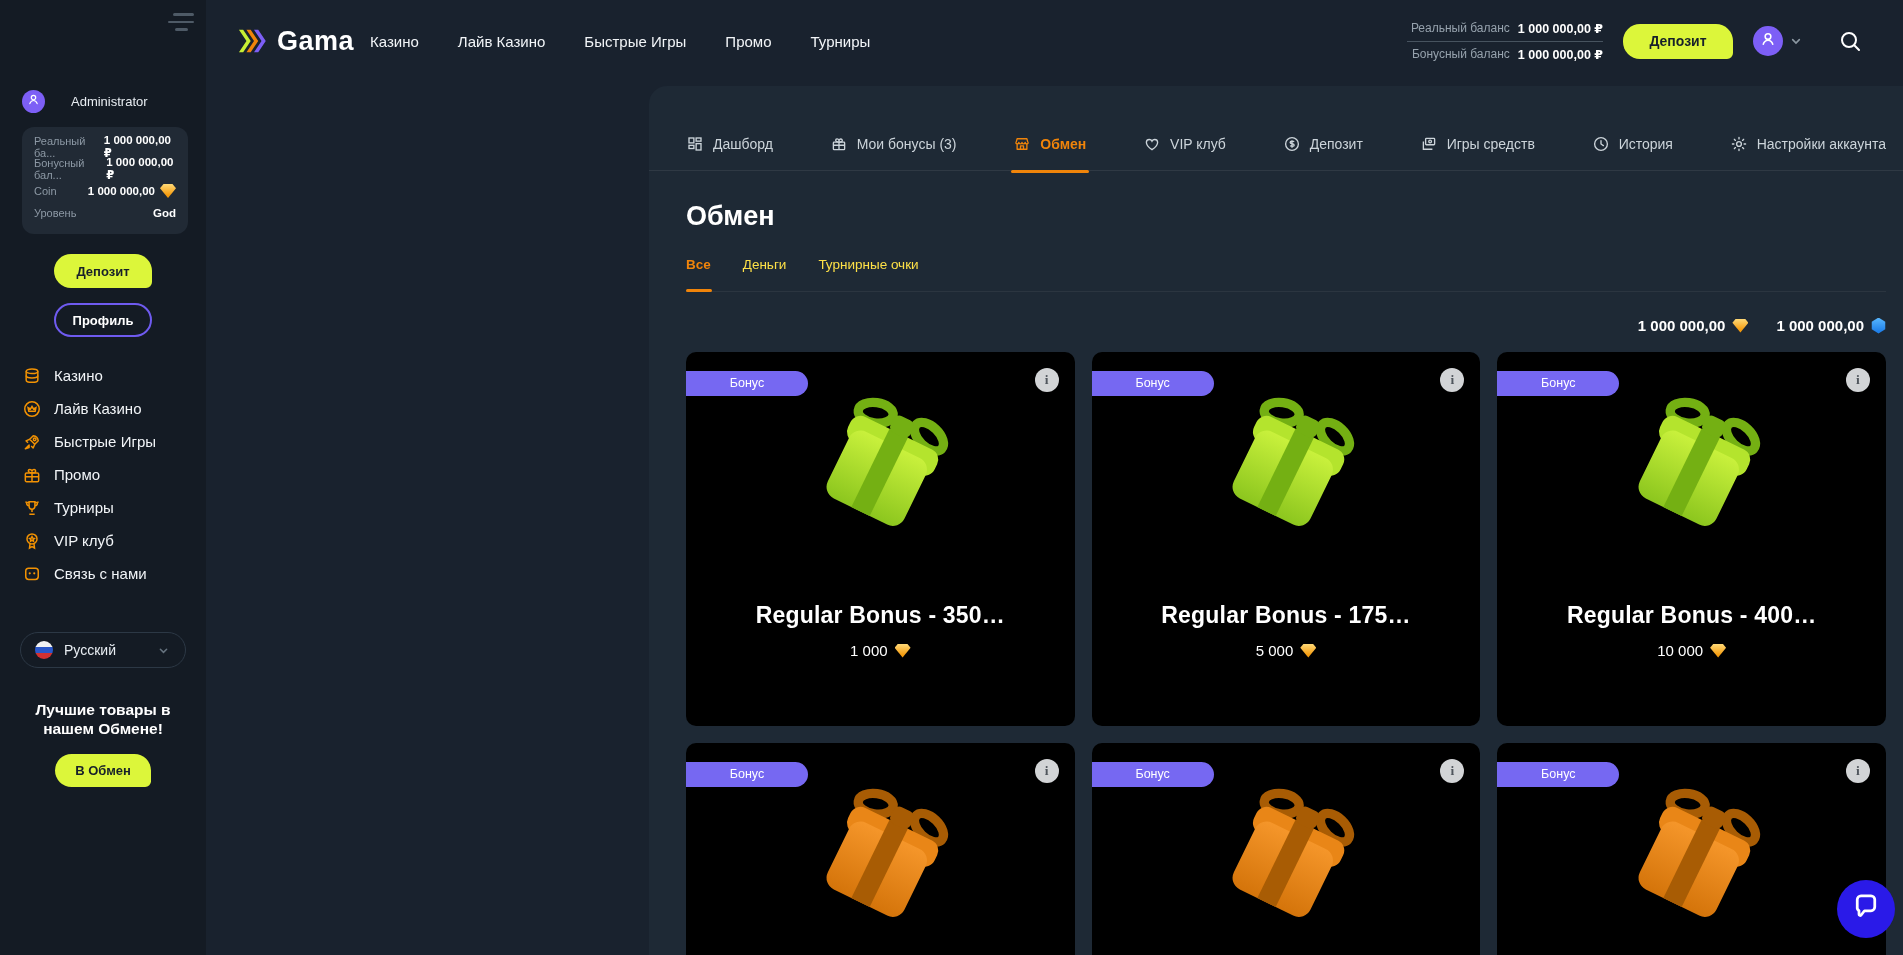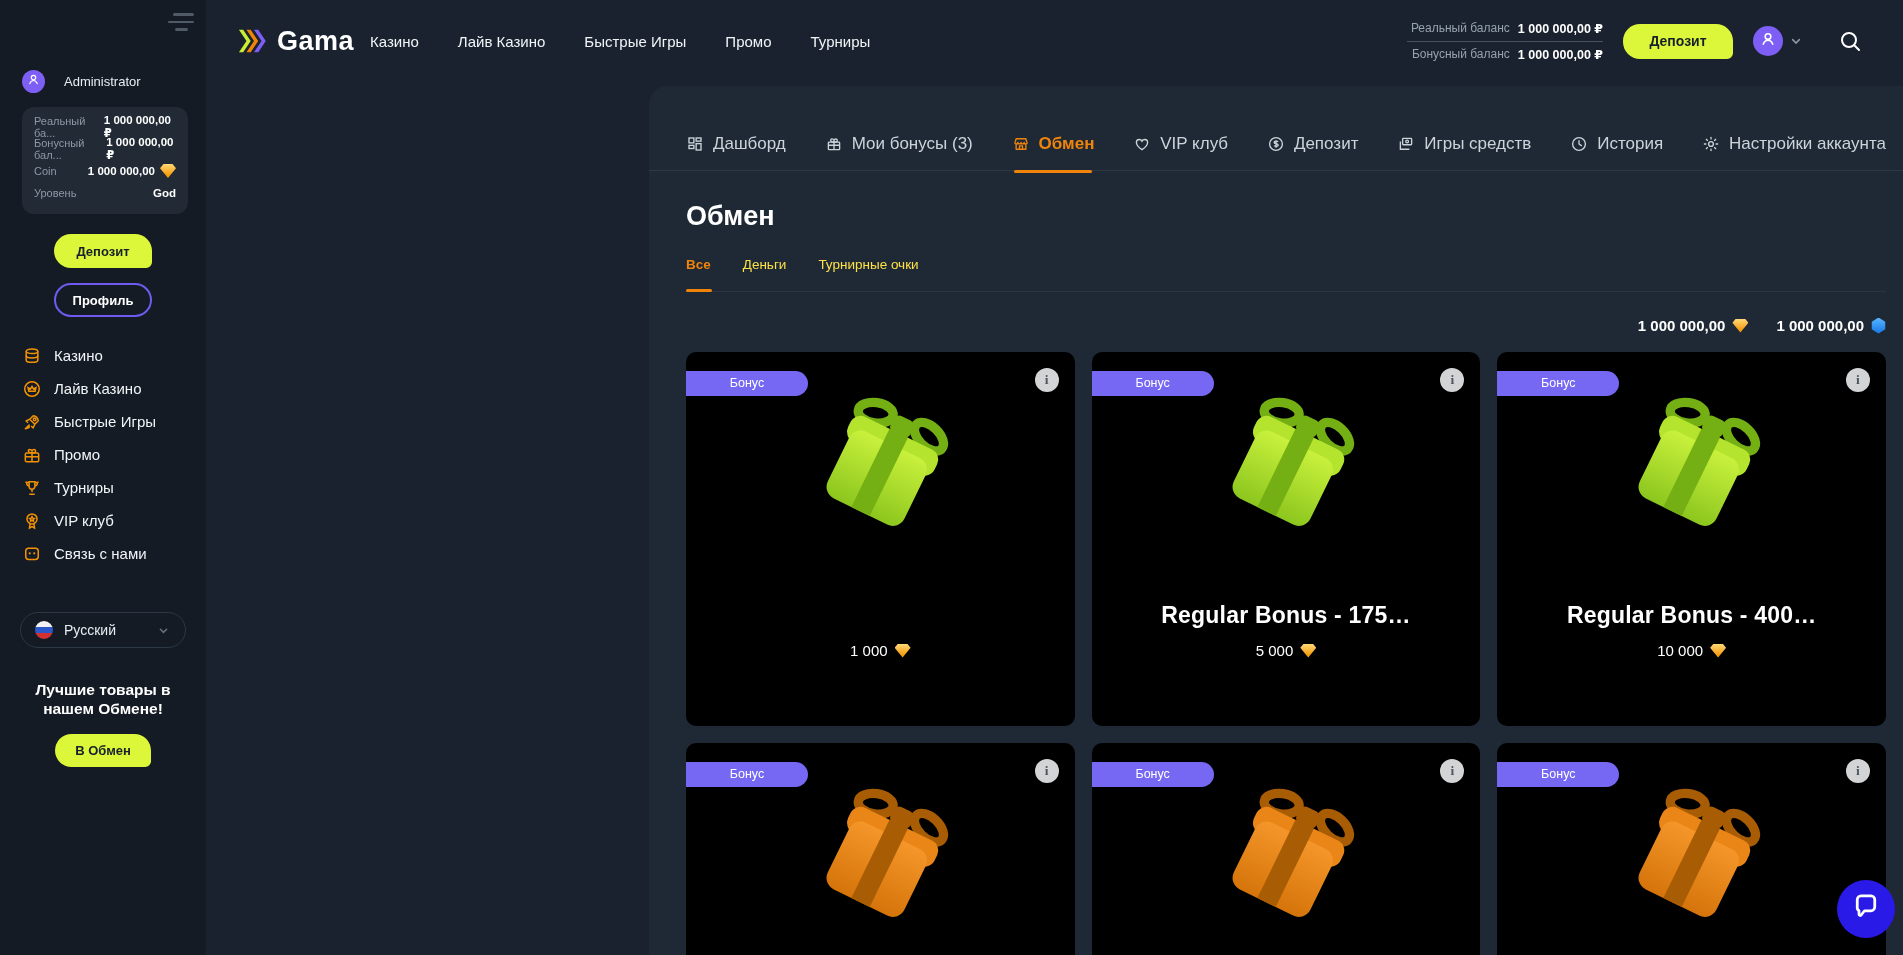--- a/index.html
+++ b/index.html
@@ -9,21 +9,21 @@
     font-family:"Liberation Sans","DejaVu Sans",sans-serif;
     position:relative;
   }
   
   .sidebar { position:fixed; left:0; top:0; width:206px; height:100%; background:#141b24; z-index:20; }
   .burger { position:absolute; top:13px; right:12px; width:26px; cursor:pointer; }
   .burger span { display:block; height:2.5px; border-radius:2px; background:#4e5a66; margin-bottom:5px; }
   .burger span:nth-child(1){ width:21px; margin-left:auto; }
   .burger span:nth-child(2){ width:26px; }
   .burger span:nth-child(3){ width:13px; margin:0 auto; }
-  .user-row { display:flex; align-items:center; gap:19px; padding:70px 0 0 22px; }
+  .user-row { display:flex; align-items:center; gap:26px; padding:70px 0 0 22px;margin-top:20px; }
   .avatar-sm { width:23px; height:23px; border-radius:50%; background:#7d5ff6; display:flex; align-items:center; justify-content:center; flex:none; }
   .avatar-sm svg { width:17px; height:17px; }
   .user-name { font-size:13px; color:#e8edf2; }
   .stats-card { margin:14px 18px 0 22px; background:#212a35; border-radius:12px; padding:9px 12px 10px; }
   .stat-row { display:flex; justify-content:space-between; align-items:center; height:22px; }
   .stat-label { font-size:11px; color:#8d99a5; }
   .stat-value { font-size:11.5px; font-weight:700; color:#fff; display:flex; align-items:center; gap:5px; }
   .btn-lime { display:block; background:#dcf63a; color:#17202a; font-weight:700; font-size:13px;
     border:none; border-radius:17px 17px 6px 17px; cursor:pointer; font-family:inherit; }
   .sb-deposit { width:98px; height:34px; margin:20px auto 0; }
@@ -58,21 +58,21 @@
   .hdr-deposit { width:110px; height:35px; font-size:14px; }
   .avatar-grp { display:flex; align-items:center; gap:5px; cursor:pointer; }
   .avatar-lg { width:30px; height:30px; border-radius:50%; background:#7d5ff6; display:flex; align-items:center; justify-content:center; }
   .avatar-lg svg { width:22px; height:22px; }
   .avatar-grp .chev { width:16px; height:16px; color:#8b97a1; }
   .search-btn { width:24px; height:24px; margin-left:14px; cursor:pointer; display:flex; }
   
   .panel { position:absolute; left:443px; top:86px; width:1274px; height:1050px; background:#1e2935; border-radius:18px; }
   .acct-tabs { display:flex; justify-content:space-between; align-items:flex-start;
     height:85px; padding:31px 37px 0; border-bottom:1px solid rgba(255,255,255,.08); }
-  .acct-tab { display:flex; align-items:center; gap:9px; font-size:17px; color:#ccd4da; height:54px; position:relative; cursor:pointer; white-space:nowrap; }
+  .acct-tab { display:flex; align-items:center; gap:9px; font-size:14px; color:#ccd4da; height:54px; position:relative; cursor:pointer; white-space:nowrap; }
   .acct-tab .tab-ic { width:18px; height:18px; display:flex; }
   .acct-tab .tab-ic svg { width:18px; height:18px; }
   .acct-tab.active { color:#f0840a; font-weight:700; }
   .acct-tab.active::after { content:""; position:absolute; left:50%; transform:translateX(-50%);
     bottom:-2px; width:78px; height:3px; border-radius:3px; background:#f0840a; }
   .page-title { margin:30px 37px 0; font-size:27px; font-weight:700; }
   .filters { margin:25px 37px 0; display:flex; gap:32px; border-bottom:1px solid rgba(255,255,255,.06); padding-bottom:19px; }
   .filter { font-size:13.5px; color:#fde047; cursor:pointer; position:relative; }
   .filter.active { color:#f0840a; font-weight:700; }
   .filter.active::after { content:""; position:absolute; left:0; bottom:-20px; width:26px; height:3px; border-radius:3px; background:#f0840a; }
@@ -381,20 +381,21 @@
               <ellipse cx="84" cy="151" rx="56" ry="10" fill="rgba(0,0,0,0.28)"></ellipse>
               <g transform="rotate(26 82 88)">
                 <ellipse cx="50" cy="33" rx="19" ry="11" fill="none" stroke="#74b013" stroke-width="10" transform="rotate(-18 50 33)"></ellipse>
                 <ellipse cx="113" cy="31" rx="19" ry="11" fill="none" stroke="#74b013" stroke-width="10" transform="rotate(18 113 31)"></ellipse>
                 <rect x="30" y="42" width="104" height="30" rx="12" fill="#b4e42d"></rect>
                 <rect x="36" y="56" width="92" height="80" rx="14" fill="url(#gggreen0)"></rect>
                 <rect x="71" y="42" width="22" height="94" fill="#74b013"></rect>
                 <rect x="70" y="24" width="24" height="20" rx="7" fill="#74b013"></rect>
               </g>
             </svg></span>
+    <div class="card-title">Regular Bonus - 350…</div>
     <div class="card-price">
       <span class="v">1 000</span>
             <i class="gem coin"></i>
     </div>
   </div>
         <div class="bonus-card">
     <span class="badge">Бонус</span>
     <span class="info-btn">i</span>
     <span class="gift-wrap"><svg width="152" height="152" viewBox="0 0 164 164">
               <defs>

